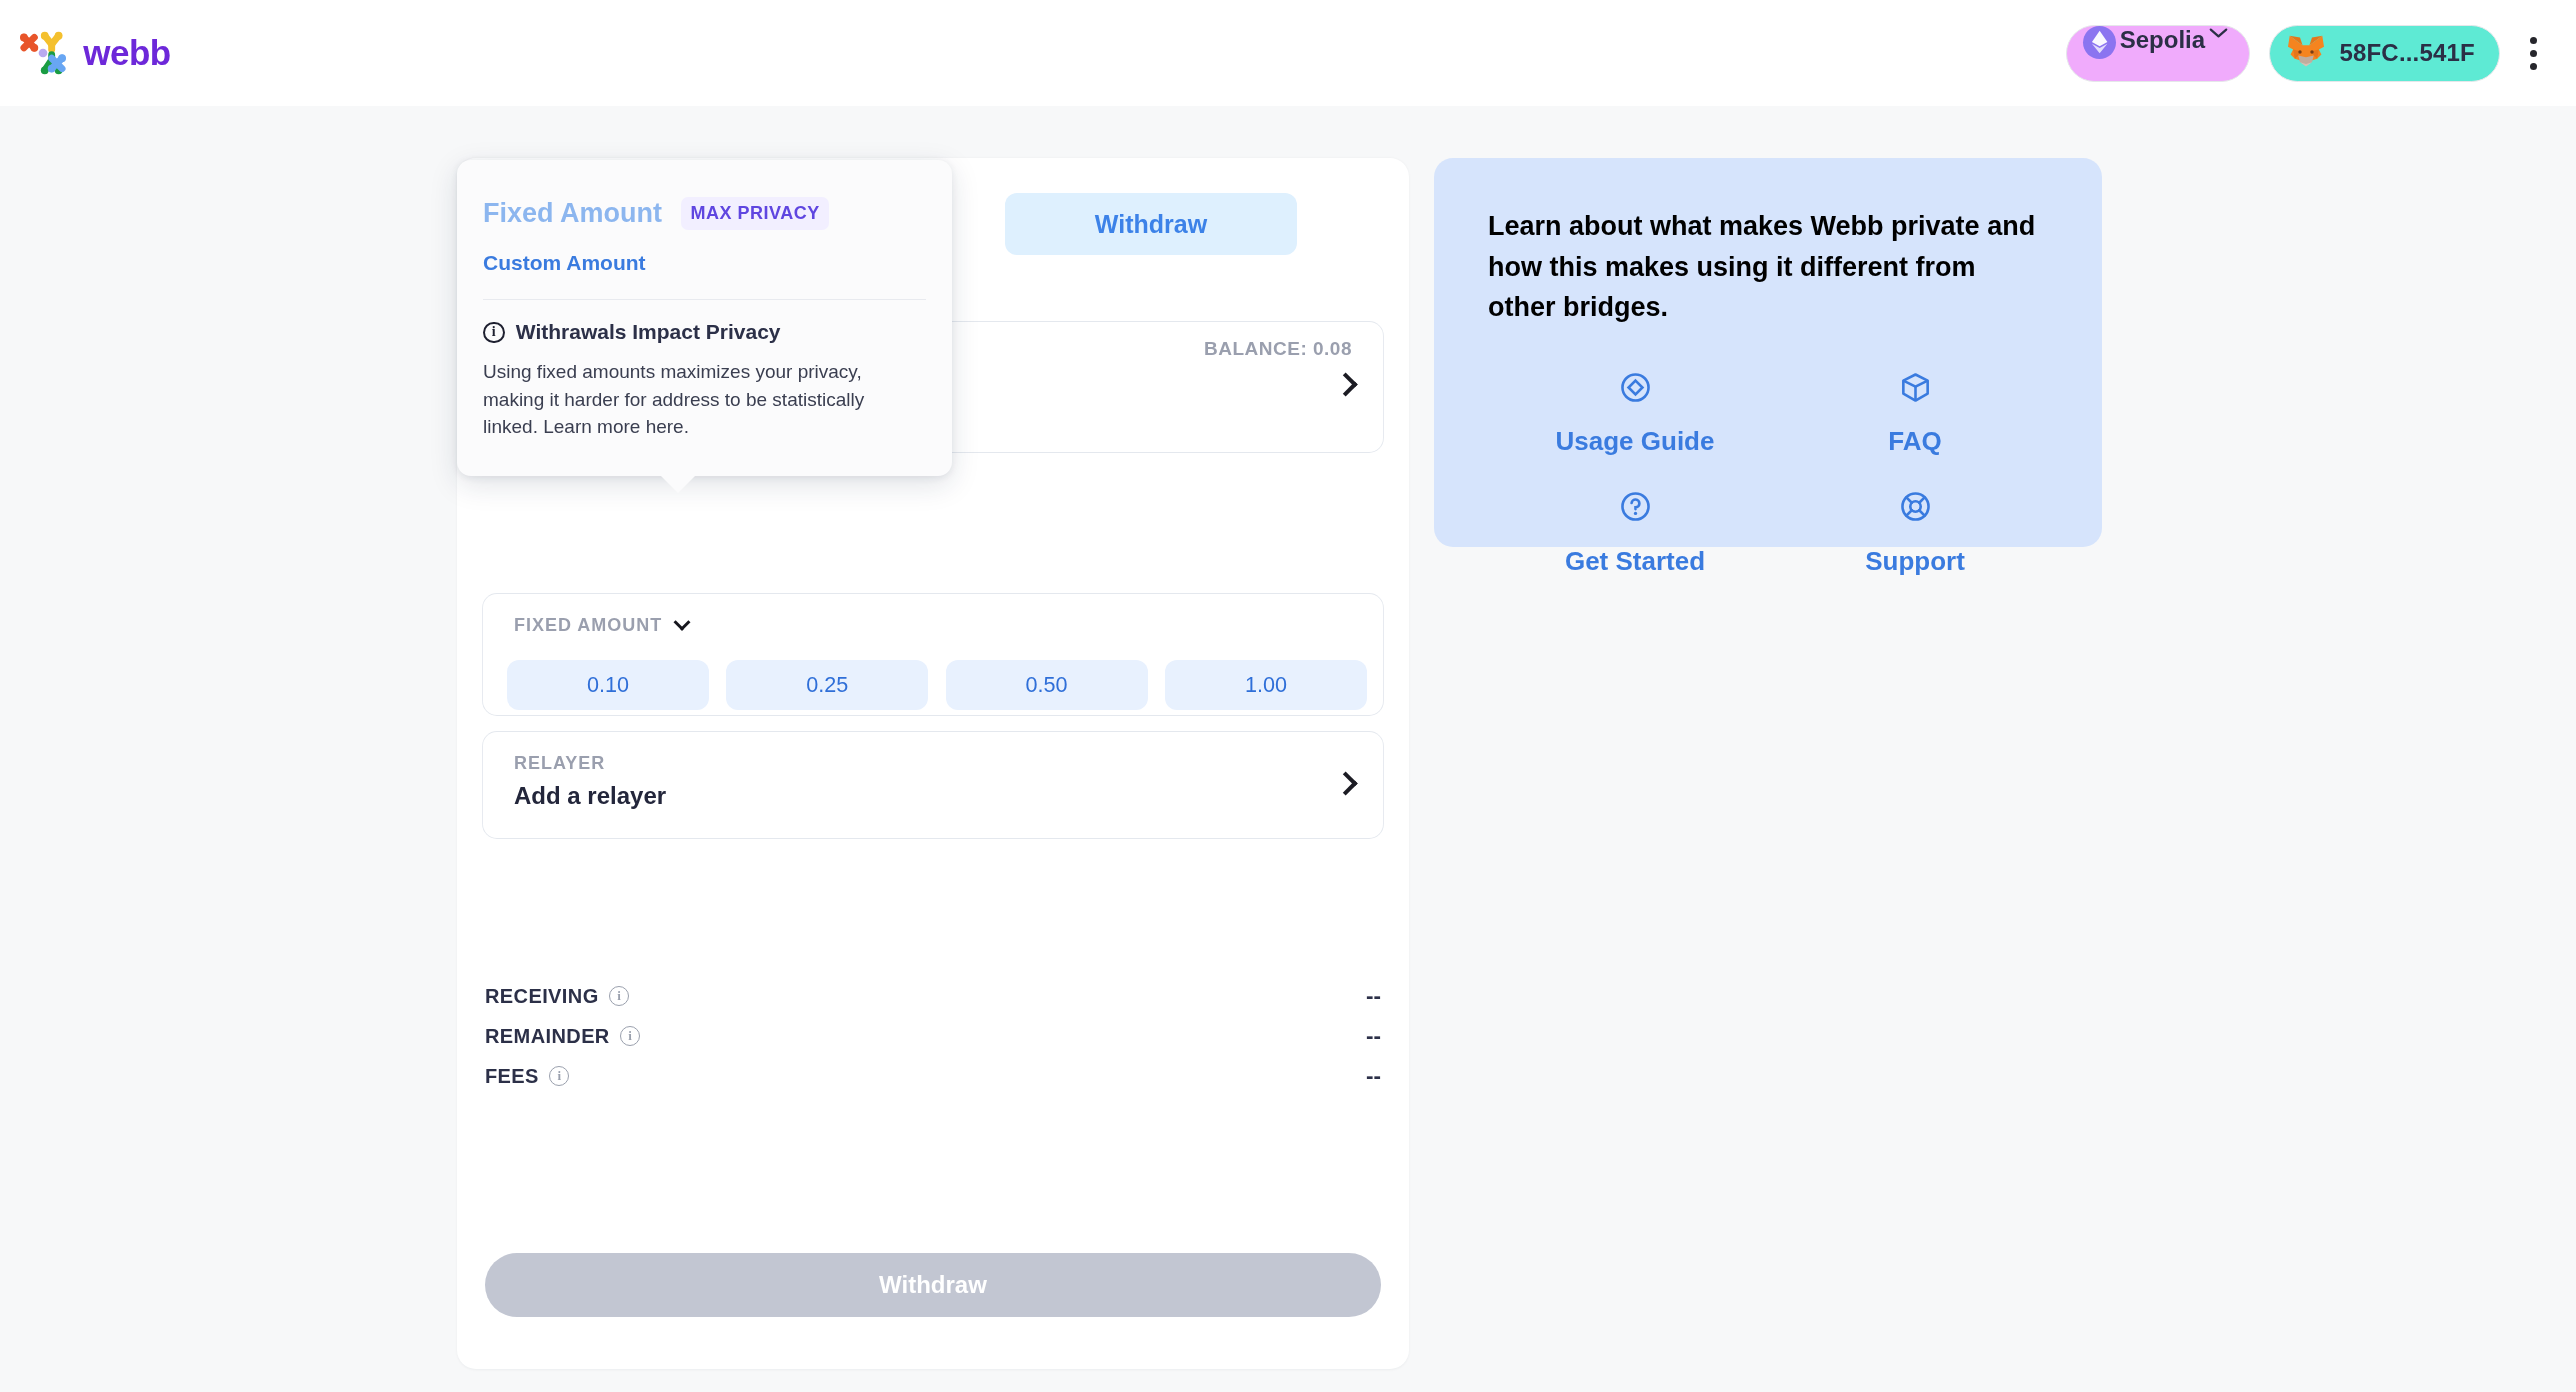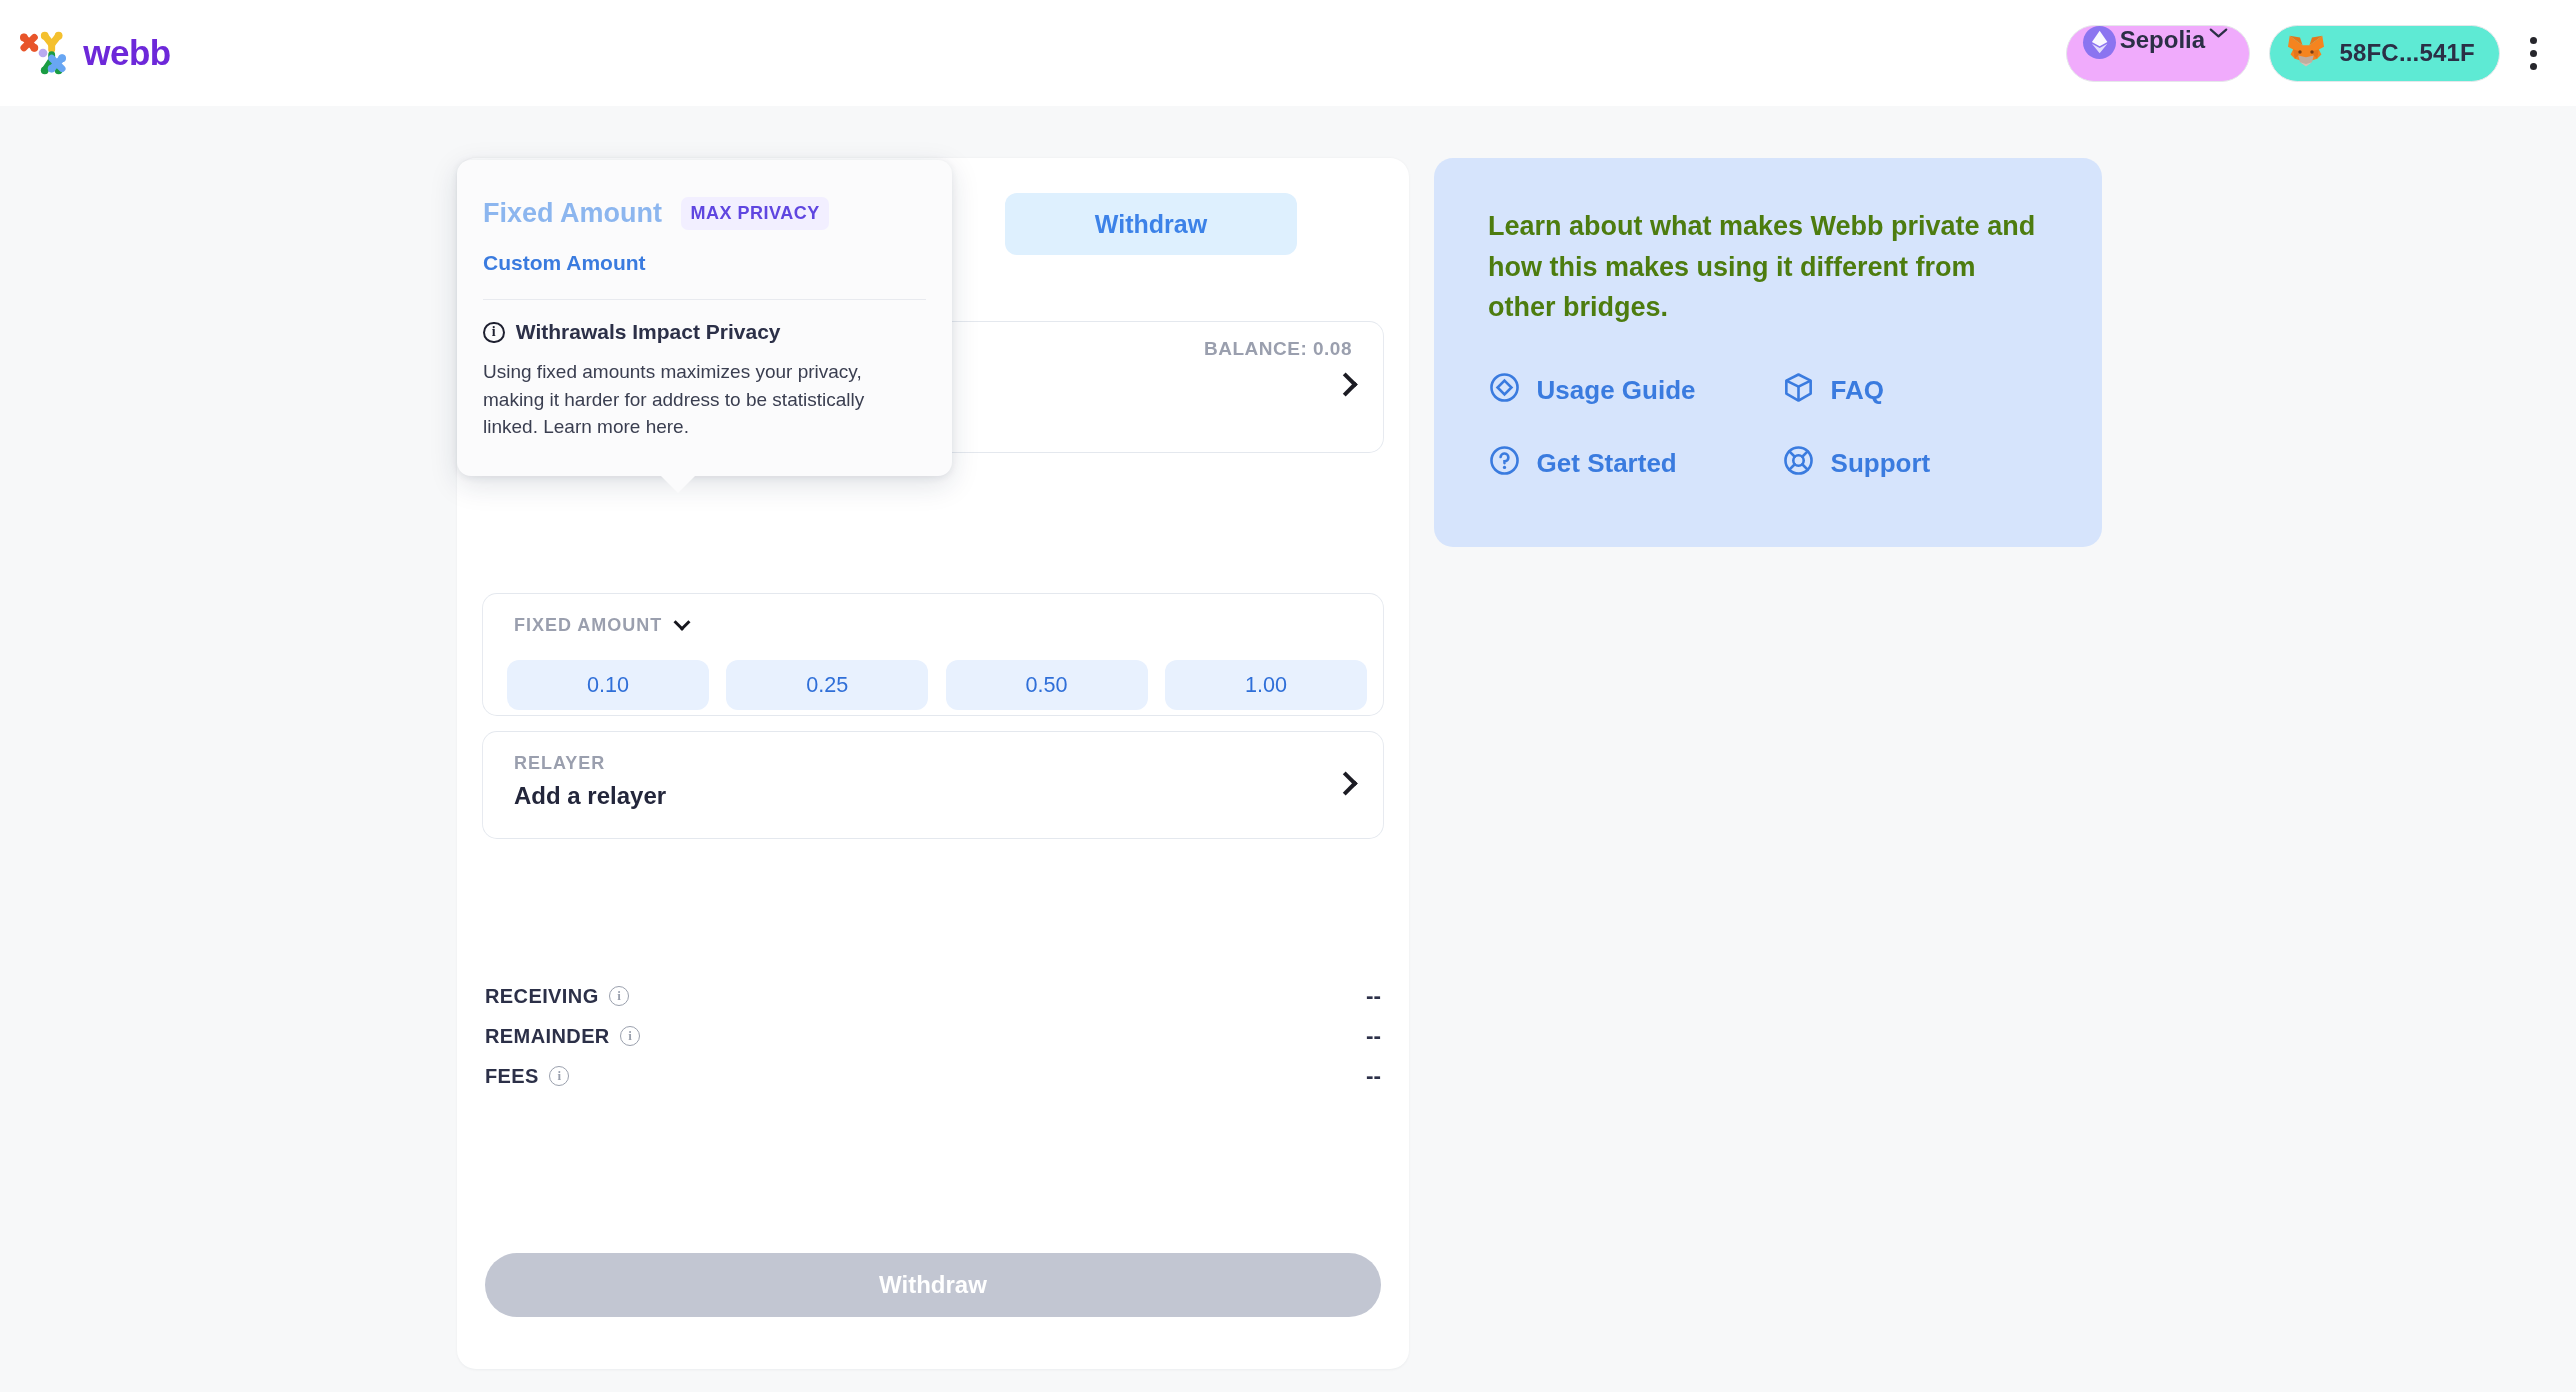--- a/index.html
+++ b/index.html
@@ -213,29 +213,29 @@
   }
 
   
   .info-card {
     position: absolute; left: 1434px; top: 158px;
     width: 668px; height: 389px;
     background: #d6e4fc; border-radius: 19px;
     padding: 48px 54px;
   }
   .info-text {
-    font-size: 27px; line-height: 1.5; font-weight: 700; color: #4d7c0f;
+    font-size: 27px; line-height: 1.5; font-weight: 700; color: #000000;
   }
   .info-links {
     margin-top: 43px;
     display: grid; grid-template-columns: 294px 1fr; row-gap: 33px;
   }
   .info-link {
     display: flex; align-items: center; gap: 15.6px;
-    font-size: 26px; font-weight: 700; color: #3a7bdf; cursor: pointer;
+    font-size: 26px; font-weight: 700; color: #3a7bdf; cursor: pointer; flex-direction: column;
   }
   .info-link svg { flex: none; }
 </style>
 </head>
 <body>
 
 <div class="header">
   <div class="brand">
     <div class="brand-logo">
       <svg width="52" height="52" viewBox="0 0 60 60">

